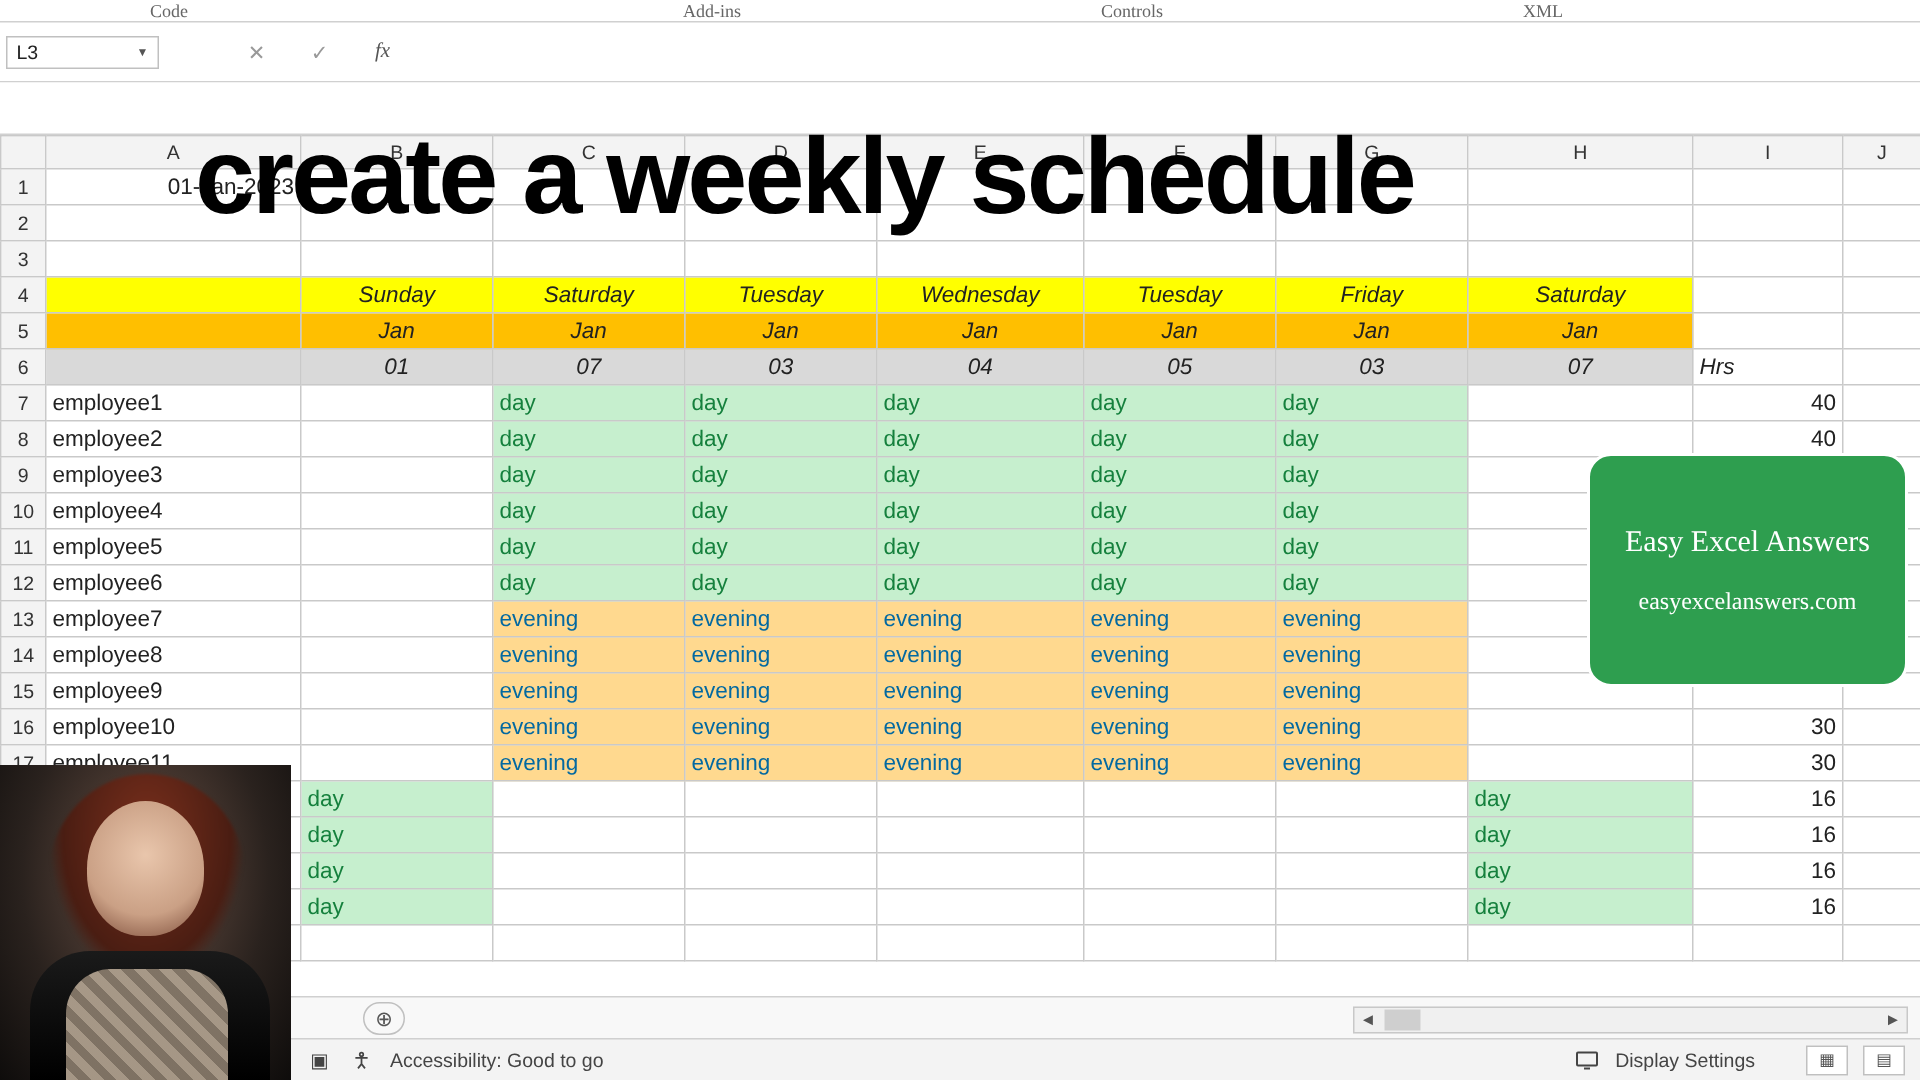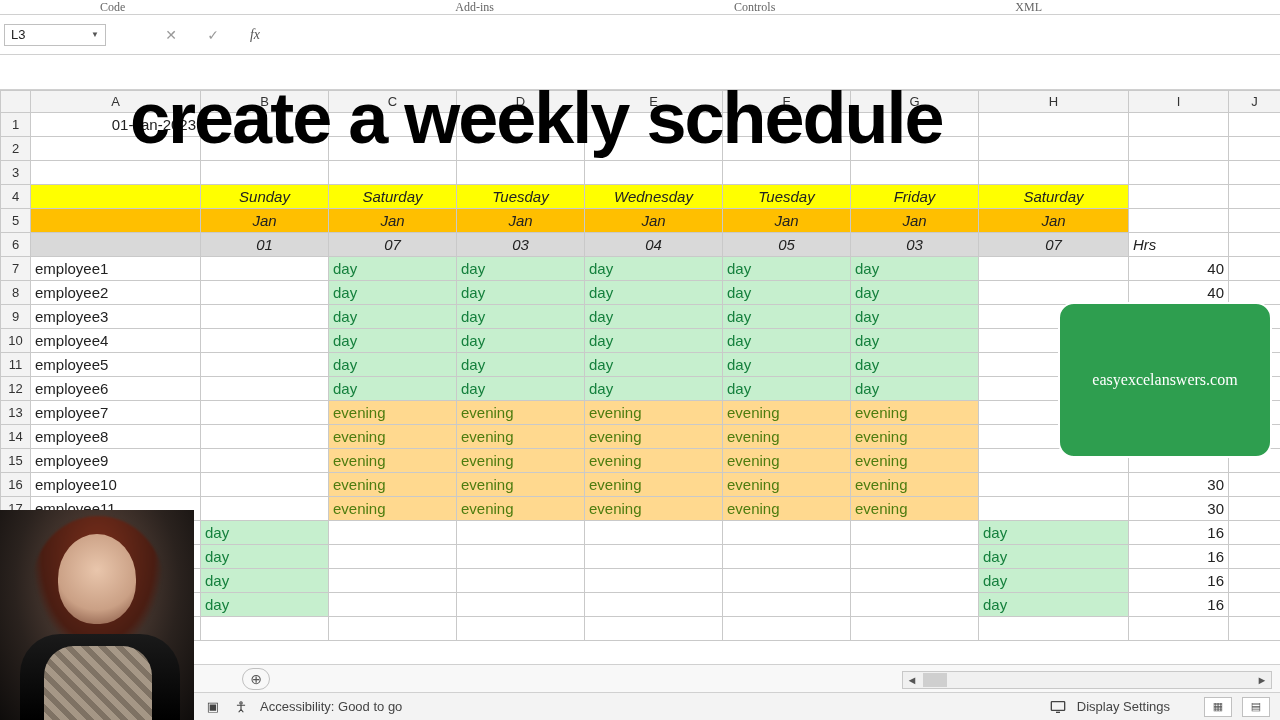--- a/index.html
+++ b/index.html
@@ -119,21 +119,21 @@
   .hdr-day   td { background: #ffff00; font-weight: bold; text-align: center; font-size: 17px; height: 30px;}
   .hdr-month td { background: #ffbf00; font-weight: bold; text-align: center; font-size: 17px; height: 28px;}
   .hdr-num   td { background: #d9d9d9; font-weight: bold; text-align: center; font-size: 18px; height: 30px;}
   .hdr-day td, .hdr-month td, .hdr-num td {
     border-color:#5a5a5a;
     font-style:italic;
   }
   .plain td { background: #fff; }
 
   .shift-day     { background: #c6efce !important; color: #15803d; }
-  .shift-evening { background: #ffd98f !important; color: #4d7c0f; }
+  .shift-evening { background: #ffd98f !important; color: #0369a1; }
 
   
   .overlay-title {
     position: absolute;
     left: 130px;
     top: 77px;
     font-family: Arial, Helvetica, sans-serif;
     font-size: 72px;
     font-weight: 900;
     letter-spacing: -2px;
@@ -1037,20 +1037,21 @@
             <div class="cell"></div>
           </td>
         </tr>
       </tbody>
   </table>
 </div>
 
 <div class="overlay-title">create a weekly schedule</div>
 
 <div class="promo">
+  <div class="line1">Easy Excel Answers</div>
   <div class="line2">easyexcelanswers.com</div>
 </div>
 
 <div class="presenter">
   <div class="hair"></div>
   <div class="head"></div>
   <div class="body"></div>
   <div class="scarf"></div>
 </div>
 

